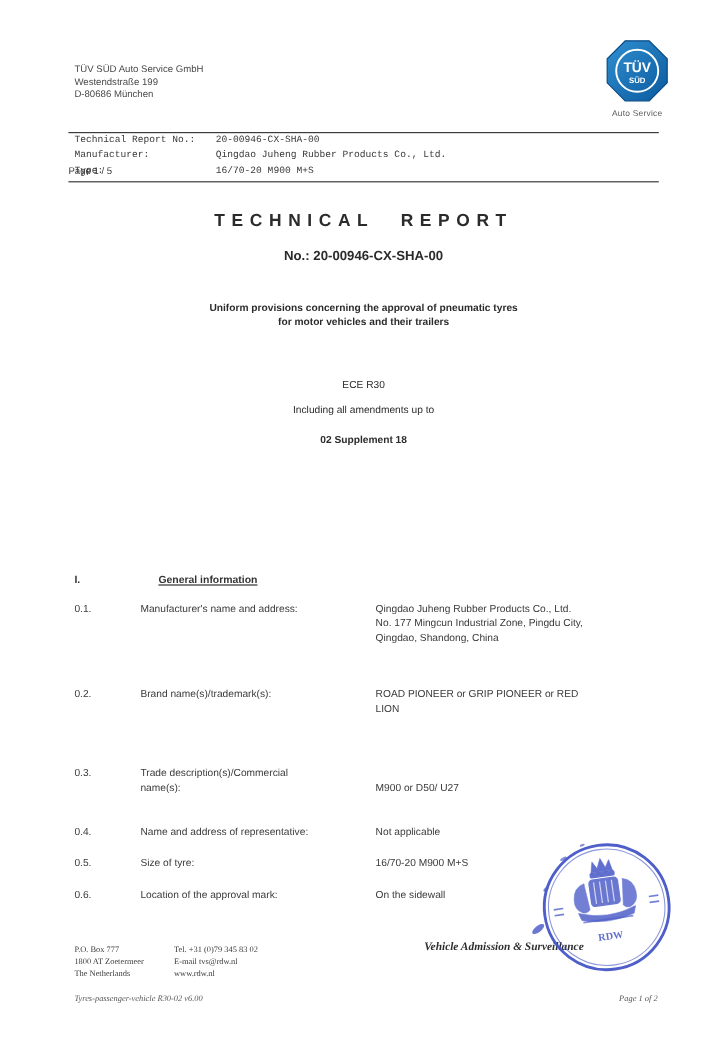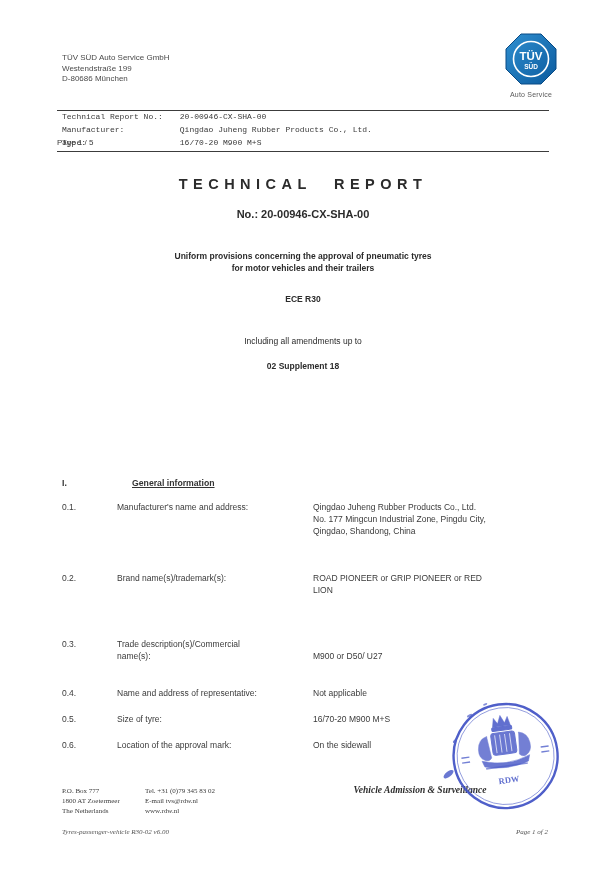--- a/index.html
+++ b/index.html
@@ -26,21 +26,21 @@
   .tbl-page{left:57px;width:491px;top:138px;font-size:8px;color:#3a3a3a;text-align:left;}
 
   
   .center-line{left:57px;width:492px;text-align:center;color:#2b2b2b;}
   .title-main{top:176px;font-size:14.5px;font-weight:bold;letter-spacing:5.5px;}
   .title-main .w2{margin-left:22px;}
   .title-no{top:208px;font-size:11px;font-weight:bold;}
   .sub-bold{font-size:8.5px;font-weight:bold;line-height:12px;}
   .sub-reg{font-size:8.5px;}
   .sub-provisions{top:250px;}
-  .sub-reg-line{top:293px;font-weight:bold;}
+  .sub-reg-line{top:314px;font-weight:normal;}
   .sub-amend{top:336px;}
   .sub-suppl{top:360px;font-weight:bold;}
 
   
   .gi-sec-no{left:62px;top:478px;font-size:8.7px;font-weight:bold;}
   .gi-sec-title{left:132px;top:478px;font-size:8.7px;font-weight:bold;text-decoration:underline;}
   .gi-row{left:0;width:600px;font-size:8.5px;line-height:12px;color:#3a3a3a;}
   .gi-no{position:absolute;left:62px;top:0;}
   .gi-label{position:absolute;left:117px;top:0;width:192px;}
   .gi-value{position:absolute;left:313px;top:0;width:242px;}

